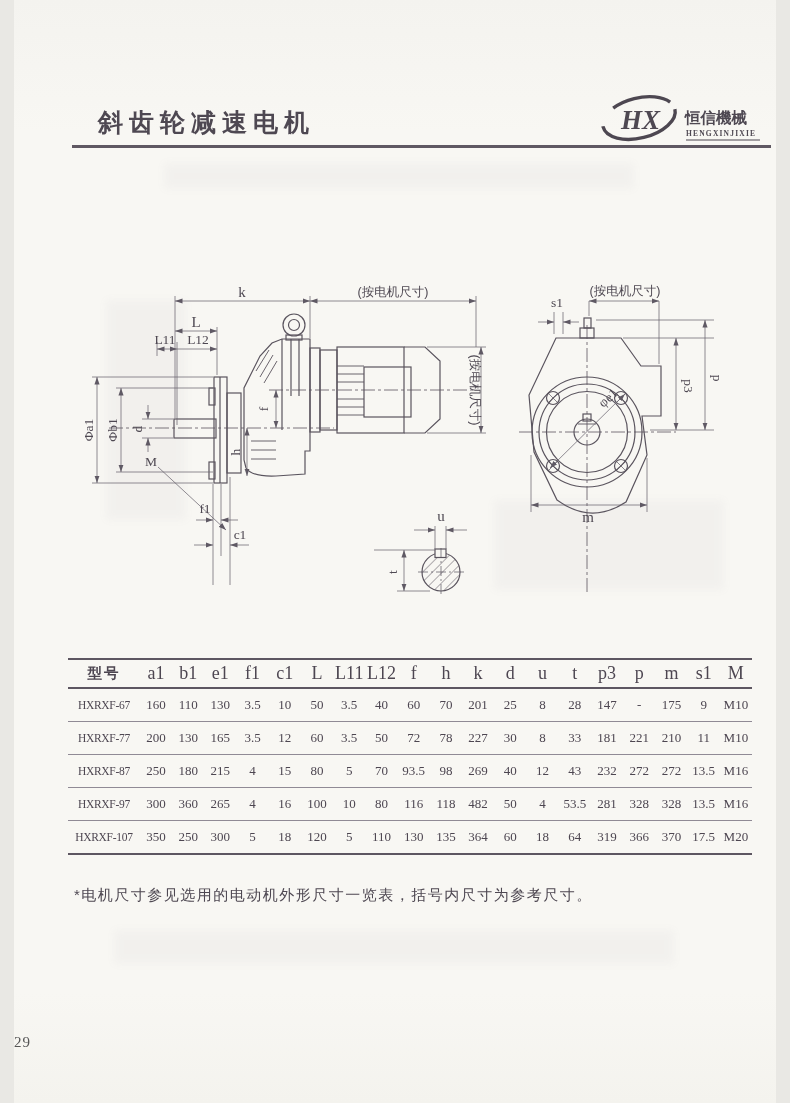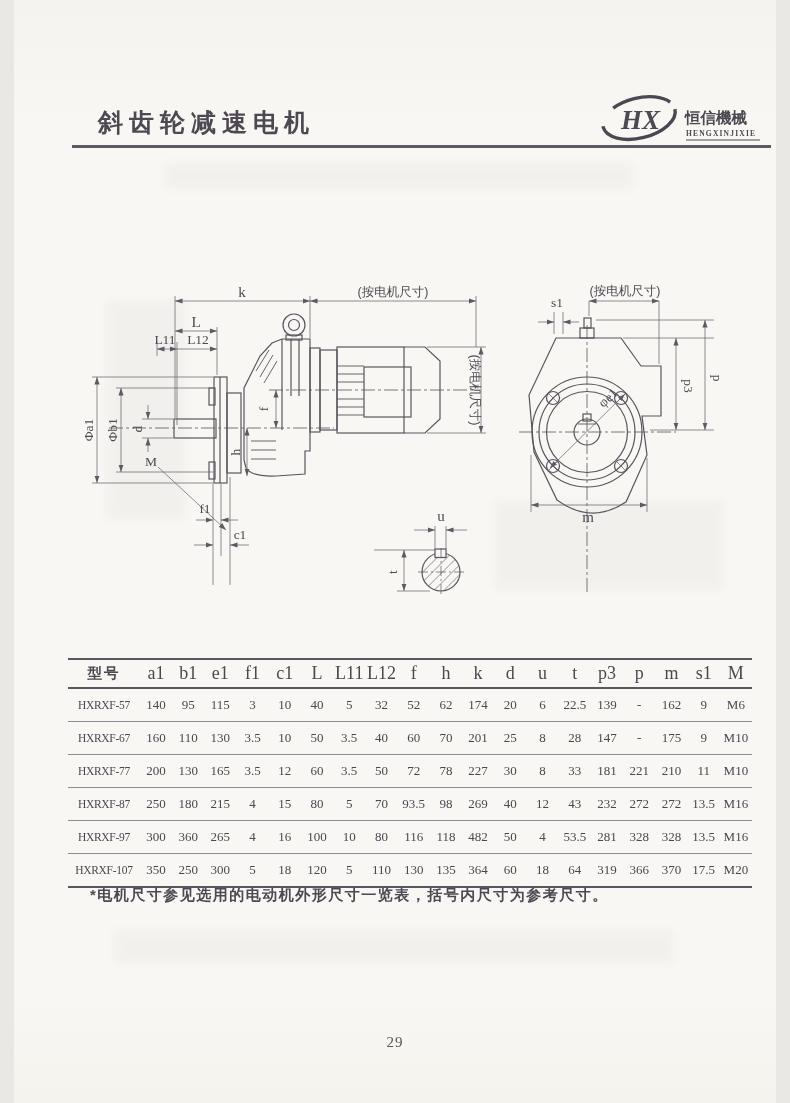--- a/index.html
+++ b/index.html
@@ -34,25 +34,25 @@
   }
   table.dims th:first-child{font-weight:bold;font-size:14.5px;letter-spacing:2px;}
   table.dims td{
     font-size:13px;height:32px;text-align:center;
     border-bottom:1px solid #908a95;padding:0;white-space:nowrap;
   }
   table.dims tr:last-child td{border-bottom:none;}
   table.dims td:first-child{font-size:11.5px;letter-spacing:-0.3px;}
   .footnote{
     position:absolute;left:60px;top:886px;width:680px;
-    font-family:"Liberation Sans",sans-serif;font-weight:bold;
-    font-size:15px;letter-spacing:1.5px;color:#4e4852;margin-left:16px;
+    font-family:"Liberation Sans",sans-serif;font-weight:normal;
+    font-size:15px;letter-spacing:1.5px;color:#4e4852;
   }
   .page-number{
-    position:absolute;left:0;top:1034px;width:100%;text-align:center;
+    position:absolute;left:0;top:1034px;width:100%;text-align:left;
     font-size:15px;color:#555;letter-spacing:1px;
   }
   svg text{fill:#4e4852;font-family:"Liberation Serif",serif;}
   .dim-letter{font-size:15px;}
   .dim-small{font-size:13.5px;}
   .dim-cjk{font-size:12.5px;font-family:"Liberation Sans",sans-serif;}
 </style>
 </head>
 <body>
 
@@ -305,42 +305,20 @@
             <th>t</th>
             <th>p3</th>
             <th>p</th>
             <th>m</th>
             <th>s1</th>
             <th>M</th>
           </tr>
       </thead>
       <tbody>
           <tr>
-            <td>HXRXF-57</td>
-            <td>140</td>
-            <td>95</td>
-            <td>115</td>
-            <td>3</td>
-            <td>10</td>
-            <td>40</td>
-            <td>5</td>
-            <td>32</td>
-            <td>52</td>
-            <td>62</td>
-            <td>174</td>
-            <td>20</td>
-            <td>6</td>
-            <td>22.5</td>
-            <td>139</td>
-            <td>-</td>
-            <td>162</td>
-            <td>9</td>
-            <td>M6</td>
-          </tr>
-          <tr>
             <td>HXRXF-67</td>
             <td>160</td>
             <td>110</td>
             <td>130</td>
             <td>3.5</td>
             <td>10</td>
             <td>50</td>
             <td>3.5</td>
             <td>40</td>
             <td>60</td>

